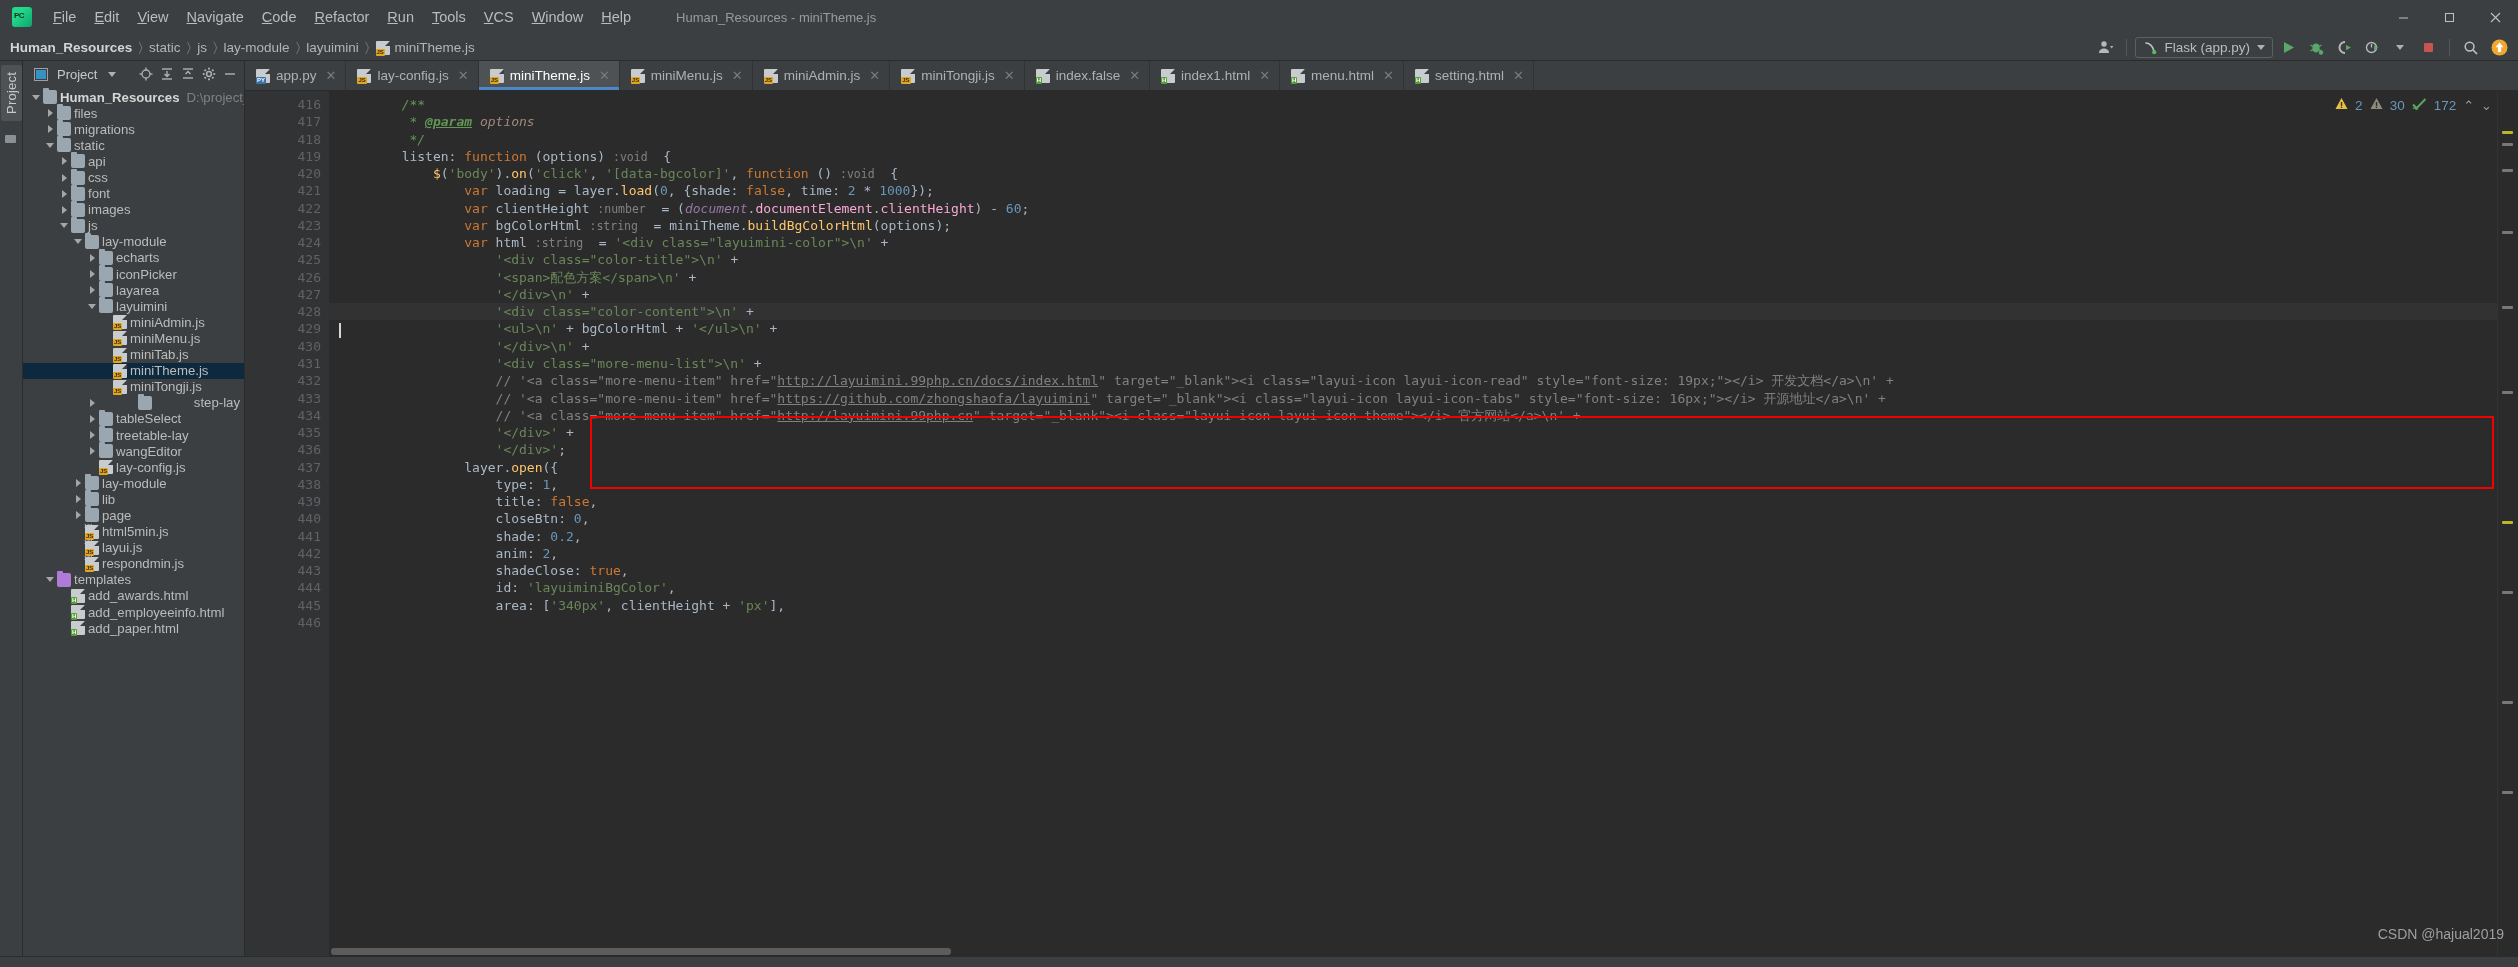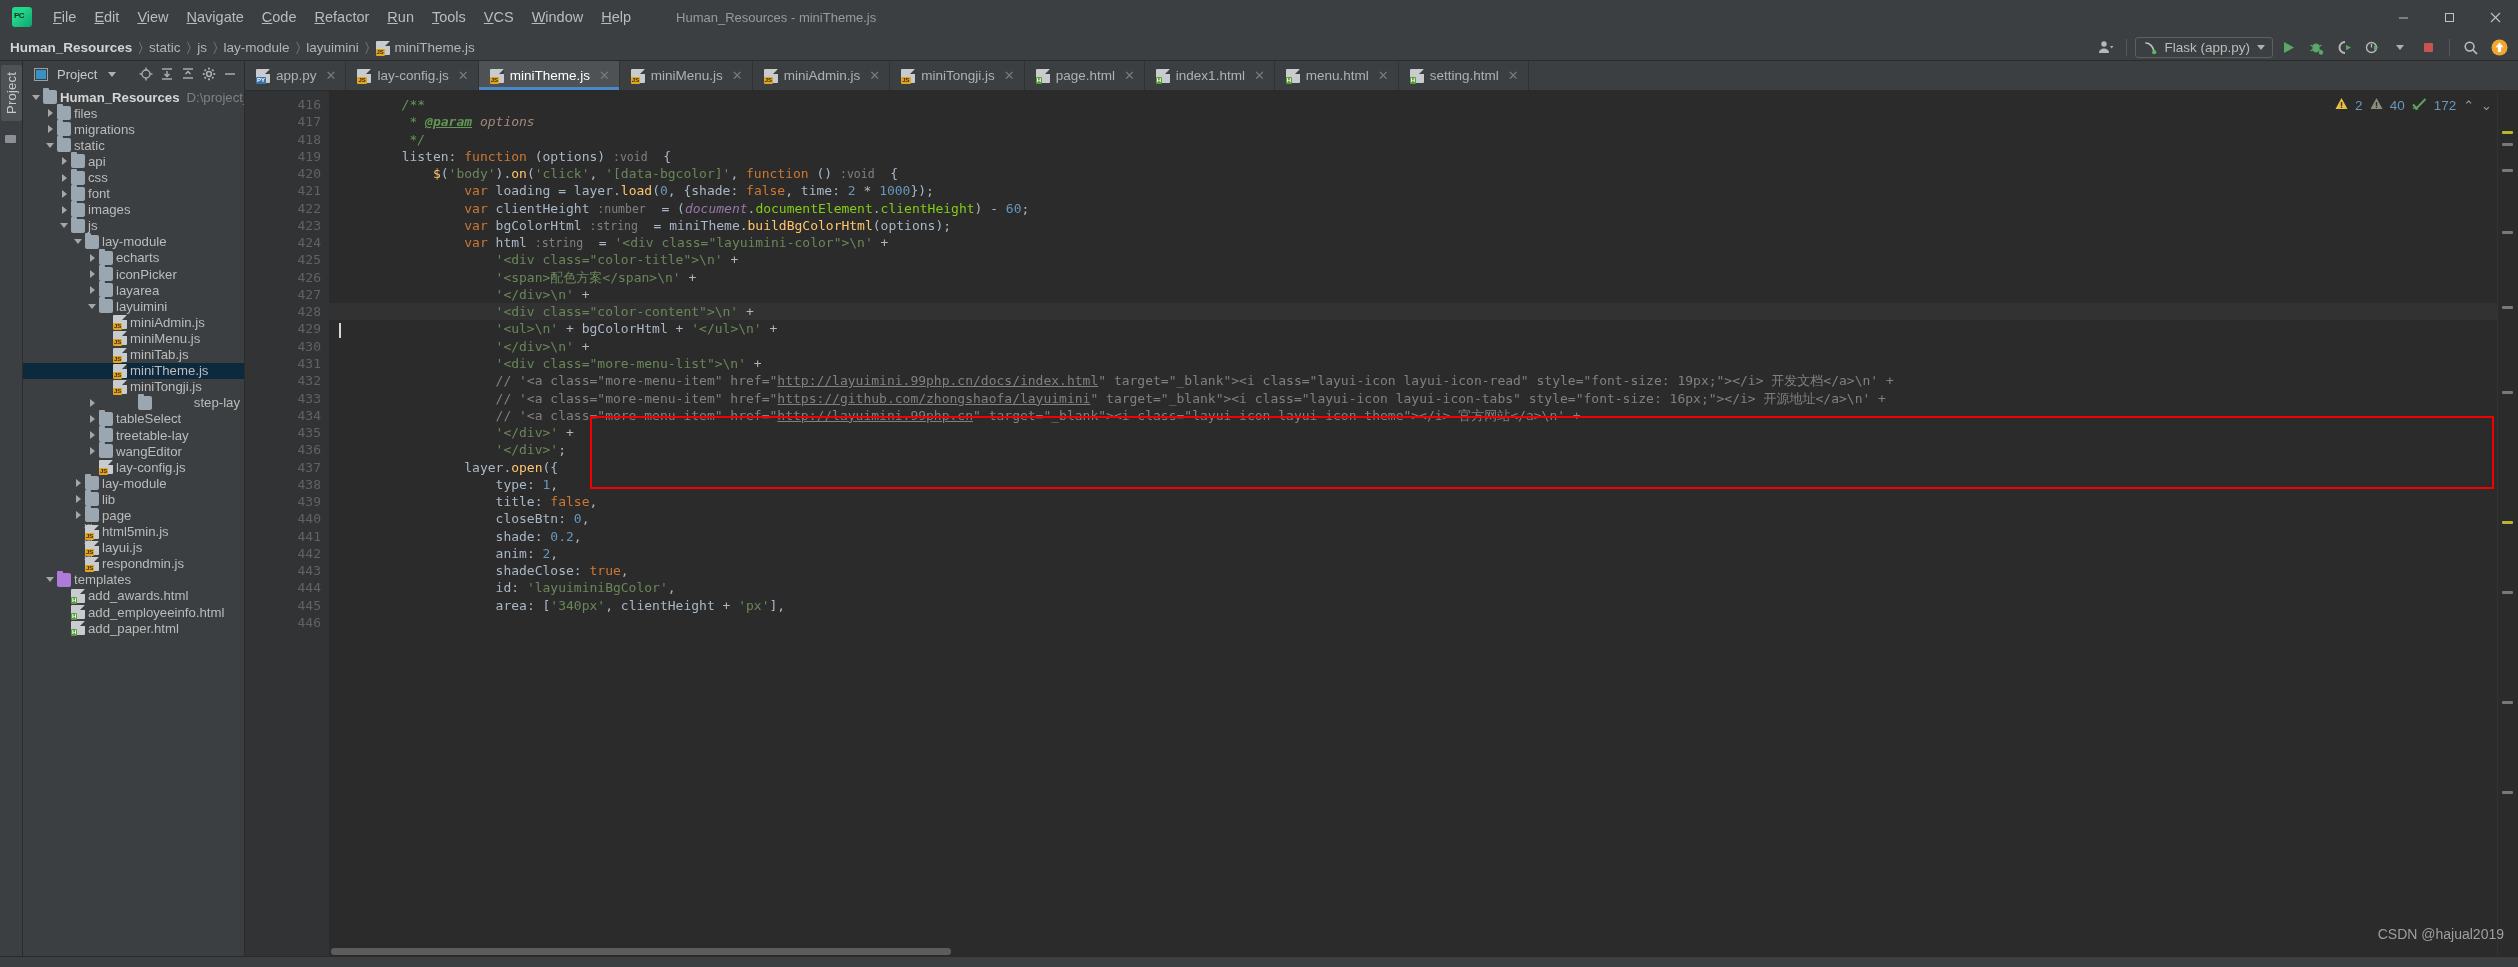--- a/index.html
+++ b/index.html
@@ -157,21 +157,21 @@
   
   .c-cmt{ color:#629755; font-style:italic; }
   .c-cmt-b{ color:#808080; }
   .c-doc-tag{ color:#629755; font-style:italic; text-decoration:underline; font-weight:bold; }
   .c-doc-par{ color:#a1887f; font-style:italic; }
   .c-kw{ color:#cc7832; }
   .c-fn{ color:#ffc66d; }
   .c-str{ color:#6a8759; }
   .c-num{ color:#6897bb; }
   .c-id{ color:#a9b7c6; }
-  .c-field{ color:#84cc16; }
+  .c-field{ color:#f9a8d4; }
   .c-type{ color:#808080; font-size:11.5px; }
   .c-ital{ color:#a9b7c6; font-style:italic; }
   .c-url{ text-decoration:underline; }
 
   .caretline{
     position:absolute; width:1.5px; background:#d6d6d6;
   }
 
   .redbox{
     position:absolute; border:2px solid #f50000; pointer-events:none; z-index:5;
@@ -677,21 +677,21 @@
             <span class="ico file">
               <span class="badge js">JS</span>
             </span>
             <span>miniTongji.js</span>
             <span class="x">✕</span>
           </div>
           <div class="tab">
             <span class="ico file">
               <span class="badge h">H</span>
             </span>
-            <span>page.html</span>
+            <span>index.false</span>
             <span class="x">✕</span>
           </div>
           <div class="tab">
             <span class="ico file">
               <span class="badge h">H</span>
             </span>
             <span>index1.html</span>
             <span class="x">✕</span>
           </div>
           <div class="tab">
@@ -819,21 +819,21 @@
               </svg>
           </span>
           <span class="n">2</span>
           <span>
             <svg width="13" height="13" viewBox="0 0 13 13">
                 <path d="M6.5 1L12.5 12h-12z" fill="#8e8c7b"></path>
                 <rect x="5.8" y="5" width="1.4" height="4" fill="#2f2f2f"></rect>
                 <rect x="5.8" y="9.6" width="1.4" height="1.4" fill="#2f2f2f"></rect>
               </svg>
           </span>
-          <span class="n">40</span>
+          <span class="n">30</span>
           <span>
             <svg width="15" height="13" viewBox="0 0 15 13">
                 <path d="M1 7.5l3.6 3.6L13.5 2" fill="none" stroke="#5ba85b" stroke-width="2"></path>
                 <path d="M1 11.5q1.2-1.4 2.4 0t2.4 0" fill="none" stroke="#5ba85b" stroke-width="1.2"></path>
               </svg>
           </span>
           <span class="n">172</span>
           <span style="color:#9a9a9a;font-size:13px;">⌃</span>
           <span style="color:#9a9a9a;font-size:13px;">⌄</span>
         </div>

